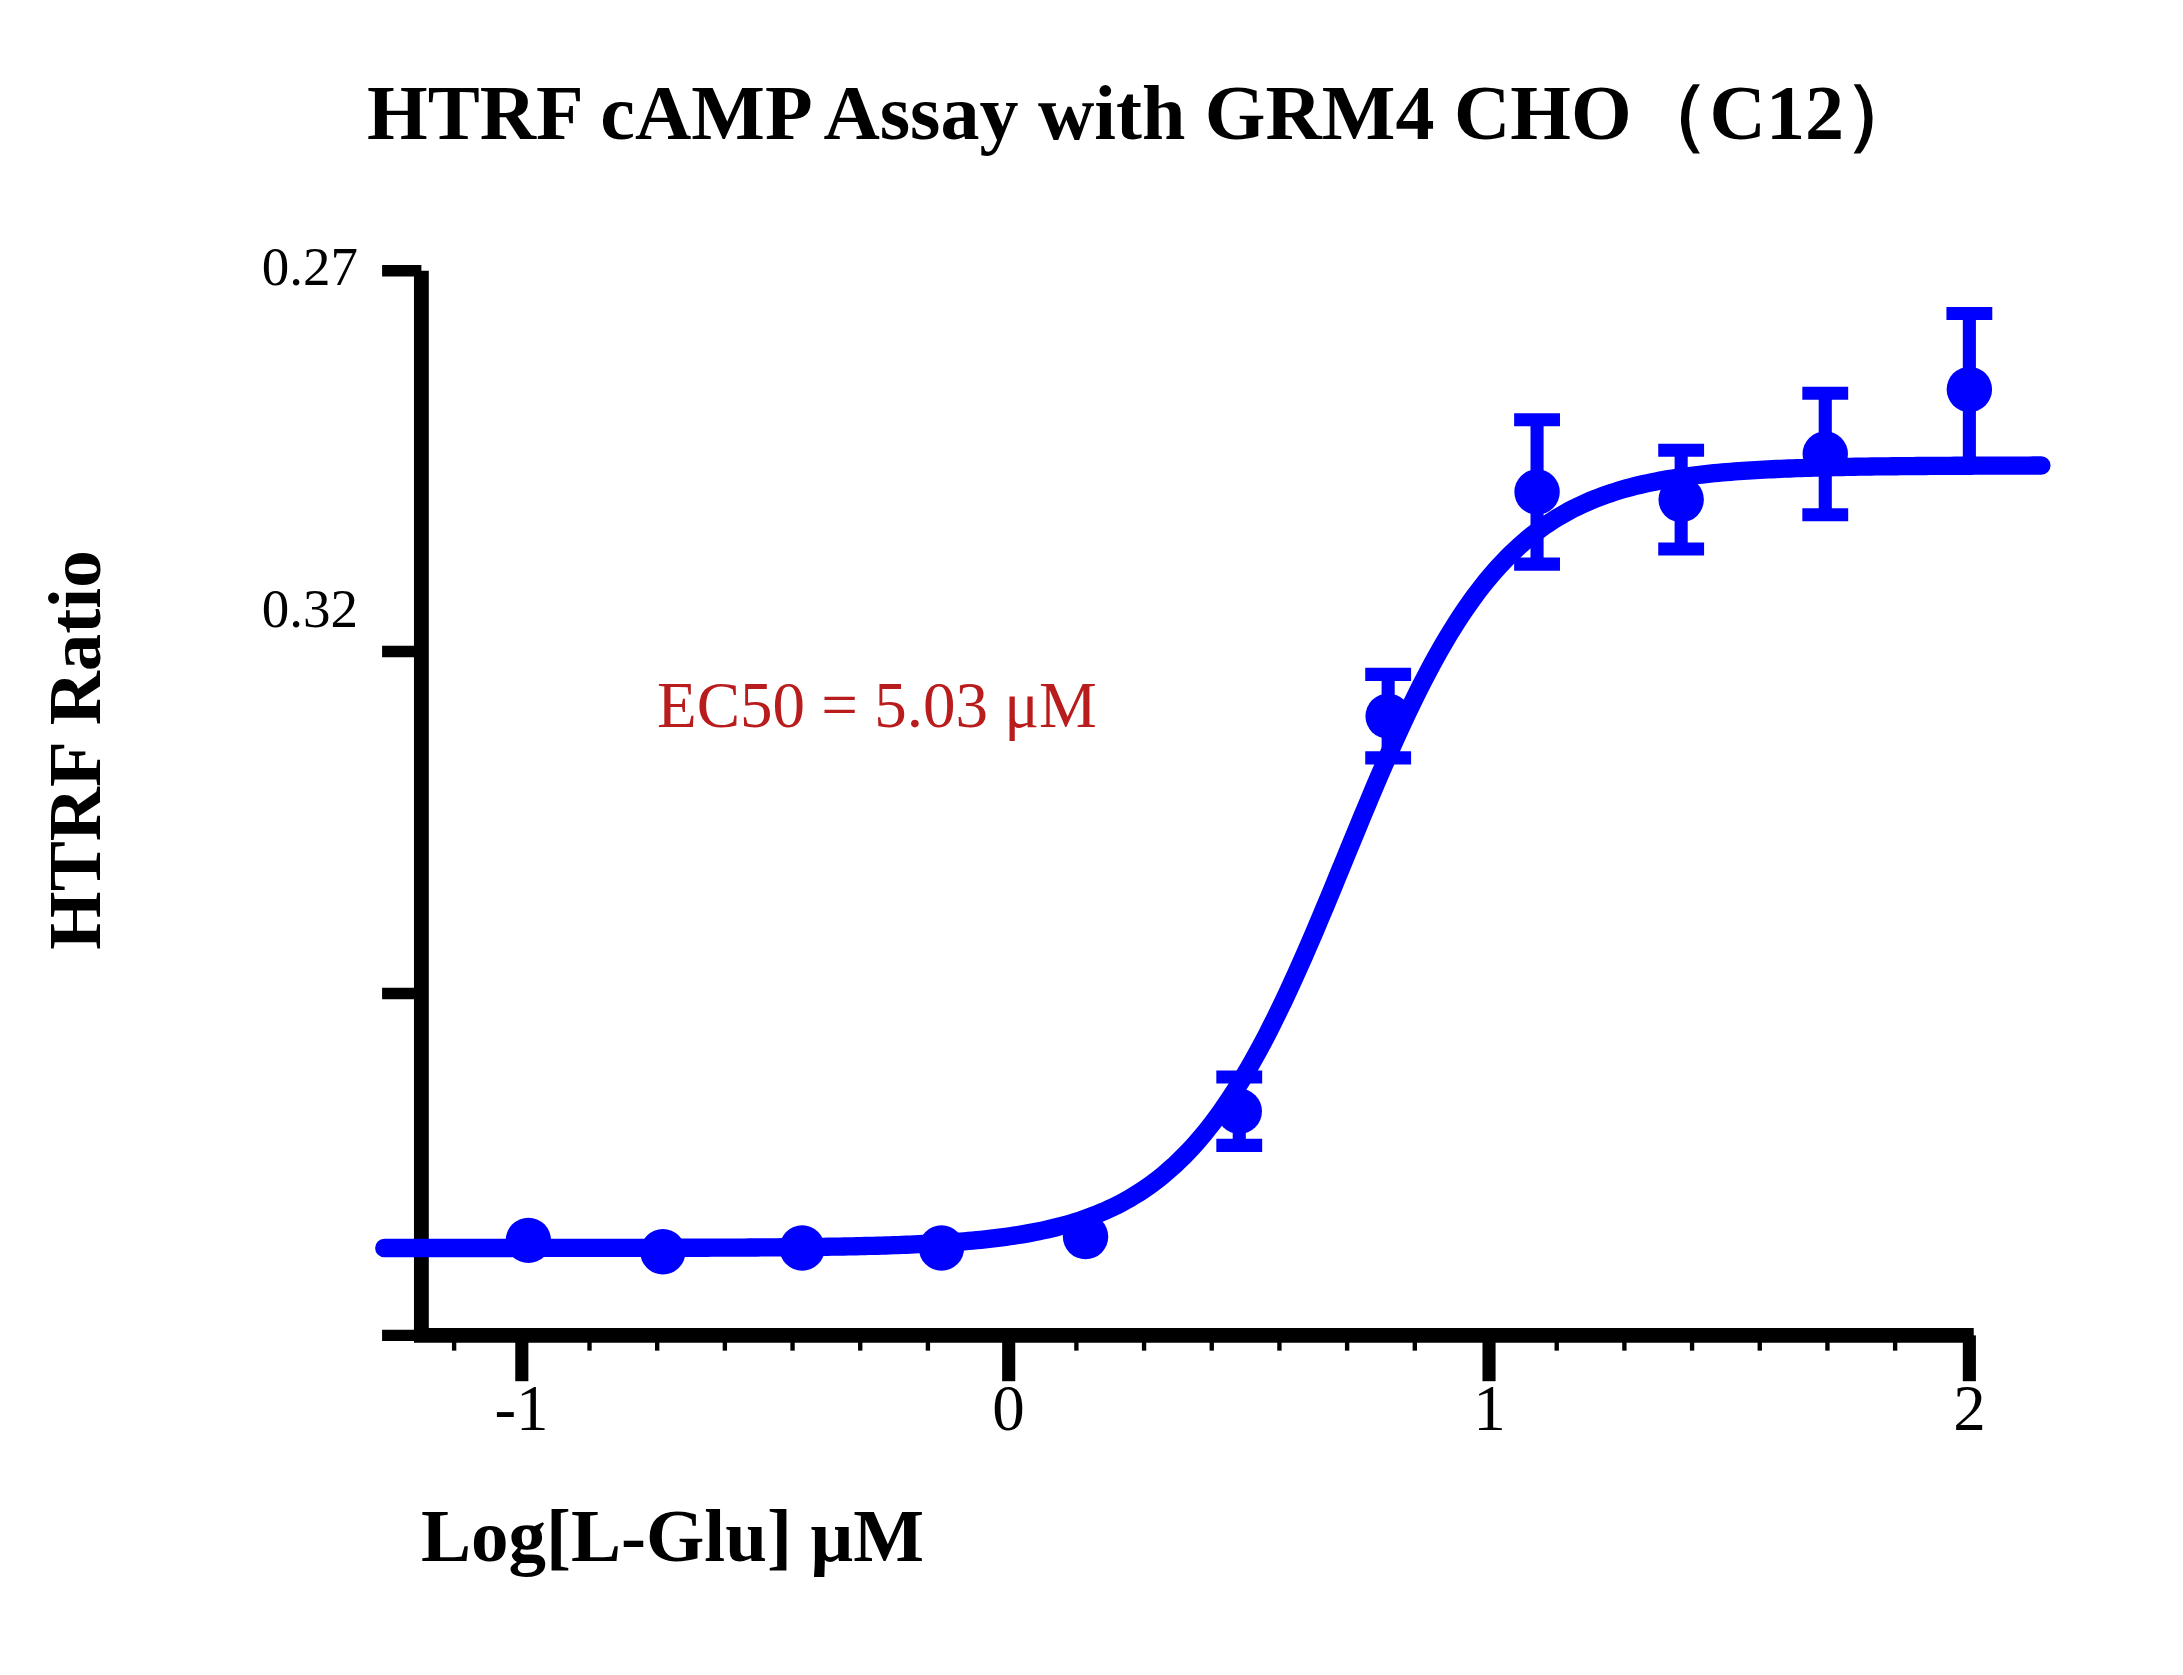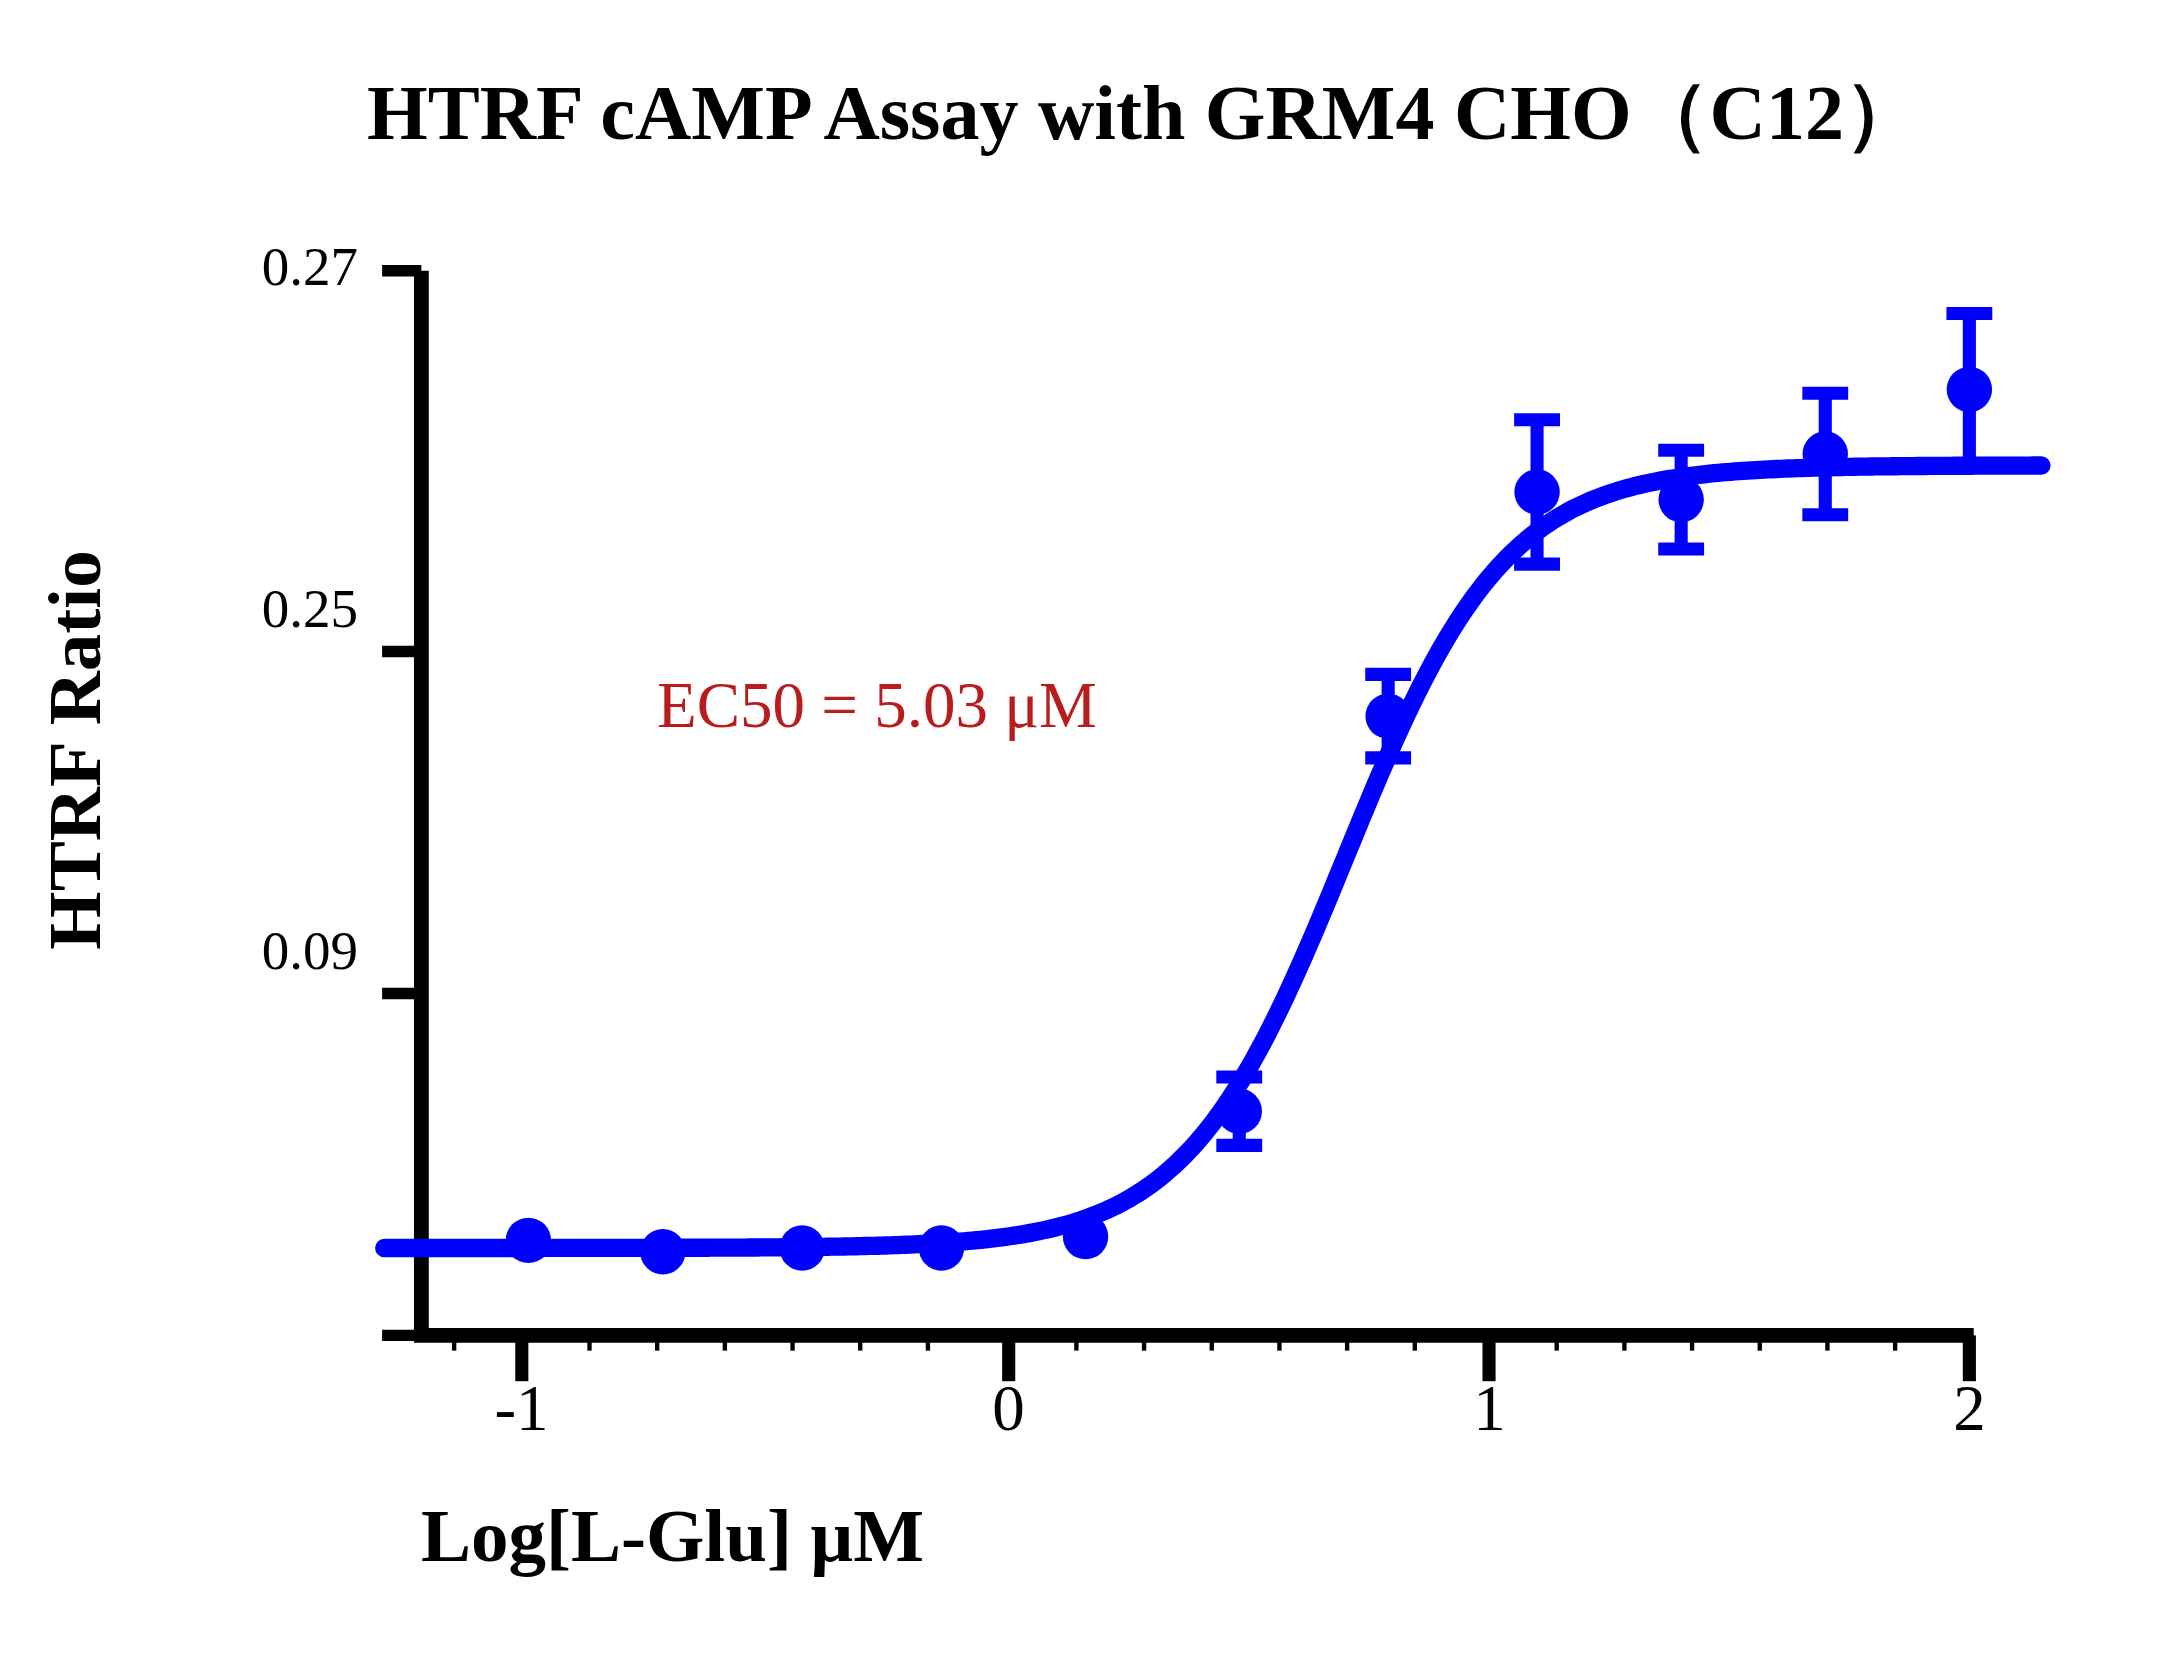--- a/index.html
+++ b/index.html
@@ -100,22 +100,21 @@
 
 <div id="figure">
 
   <div class="chart-title">HTRF cAMP Assay with GRM4 CHO（C12）</div>
 
   <div class="y-axis-title">HTRF Ratio</div>
 
   <div class="x-axis-title">Log[L-Glu] μM</div>
 
   <div class="ytick-label" style="top:235px; left:79px;">0.27</div>
-  <div class="ytick-label" style="top:577px; left:79px;">0.25</div>
-  <div class="ytick-label" style="top:919px; left:79px;">0.09</div>
+  <div class="ytick-label" style="top:577px; left:79px;">0.32</div>
 
   <div class="xtick-label" style="left:434px; top:1371px;">-1</div>
   <div class="xtick-label" style="left:921px; top:1371px;">0</div>
   <div class="xtick-label" style="left:1402px; top:1371px;">1</div>
   <div class="xtick-label" style="left:1882px; top:1371px;">2</div>
 
   <div class="annotation" style="left:657px; top:668px;">EC50 = 5.03 μM</div>
 
   <svg class="plot-svg" viewBox="0 0 5242 3838" xmlns="http://www.w3.org/2000/svg">
 

